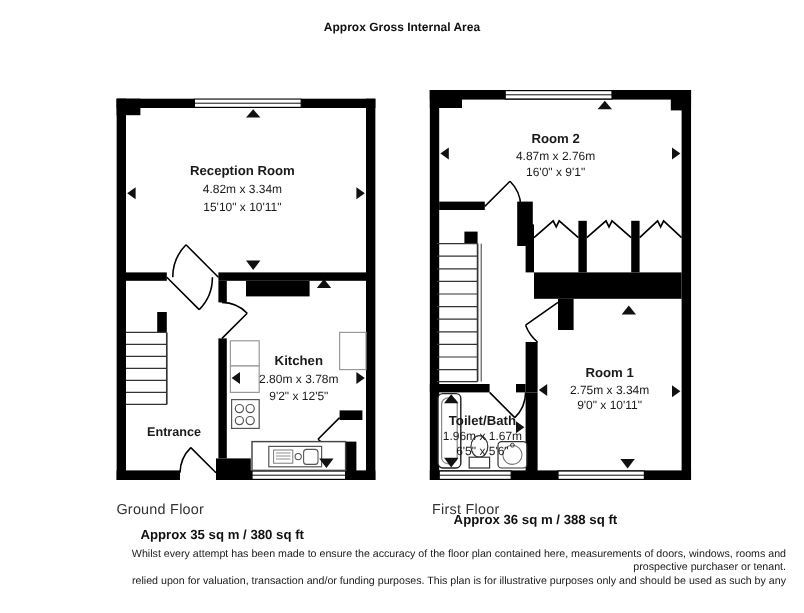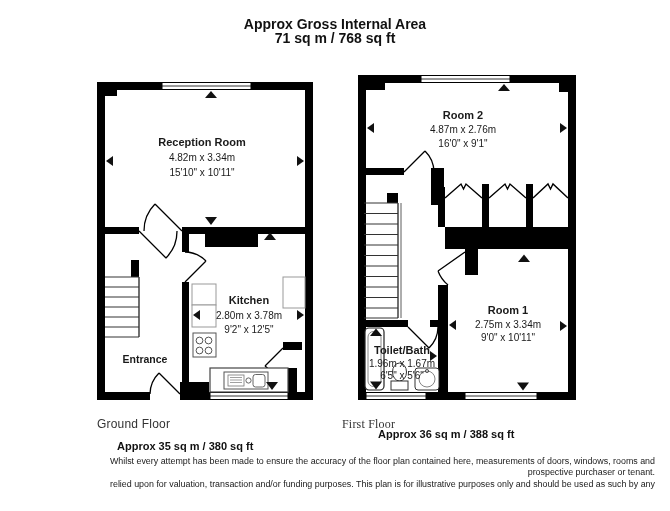--- a/index.html
+++ b/index.html
@@ -2,44 +2,43 @@
 <html><head>
 <meta charset="utf-8">
 <style>
   html,body{margin:0;padding:0;}
   body{
     width:670px;height:511px;position:relative;background:#ffffff;
     font-family:"Liberation Sans", sans-serif;color:#111;overflow:hidden;
   }
   .title-block{
     position:absolute;top:17px;left:0;width:670px;text-align:center;
-    font-size:14px;font-weight:bold;line-height:14px;color:#111;
+    font-size:10px;font-weight:bold;line-height:14px;color:#111;
   }
   .plan{position:absolute;}
   #gf-plan{left:97px;top:82px;}
   #ff-plan{left:358px;top:75px;}
   .floor-label{position:absolute;font-size:12px;font-weight:400;color:#333;letter-spacing:0.2px;}
   .floor-area{position:absolute;font-size:11px;font-weight:bold;color:#111;margin-left:20px;}
   #gf-label{left:97px;top:417px;} #gf-area{left:97px;top:440px;}
-  #ff-label{left:342px;top:417px;font-family:Liberation Serif, serif;} #ff-area{left:358px;top:428px;}
+  #ff-label{left:360px;top:417px;} #ff-area{left:358px;top:428px;}
   .disclaimer{
     position:absolute;top:456px;left:15px;width:640px;text-align:right;
     font-size:8.9px;line-height:11.4px;color:#1a1a1a;
   }
   svg text{font-family:"Liberation Sans", sans-serif;fill:#1a1a1a;}
   .room-name{font-size:11px;font-weight:bold;}
   .room-dim{font-size:10px;}
   .entrance-name{font-size:10.5px;font-weight:bold;}
 </style>
 </head>
 <body>
 
 <div class="title-block">
   <div>Approx Gross Internal Area</div>
-  <div>71 sq m / 768 sq ft</div>
 </div>
 
 <svg id="gf-plan" class="plan" width="216" height="318" viewBox="0 0 216 318">
 
   <g fill="#000000">
     <rect x="0" y="0" width="216" height="8"></rect>
     <rect x="0" y="0" width="8" height="318"></rect>
     <rect x="208" y="0" width="8" height="318"></rect>
     <rect x="0" y="310" width="53" height="8"></rect>
     <rect x="83" y="310" width="133" height="8"></rect>

